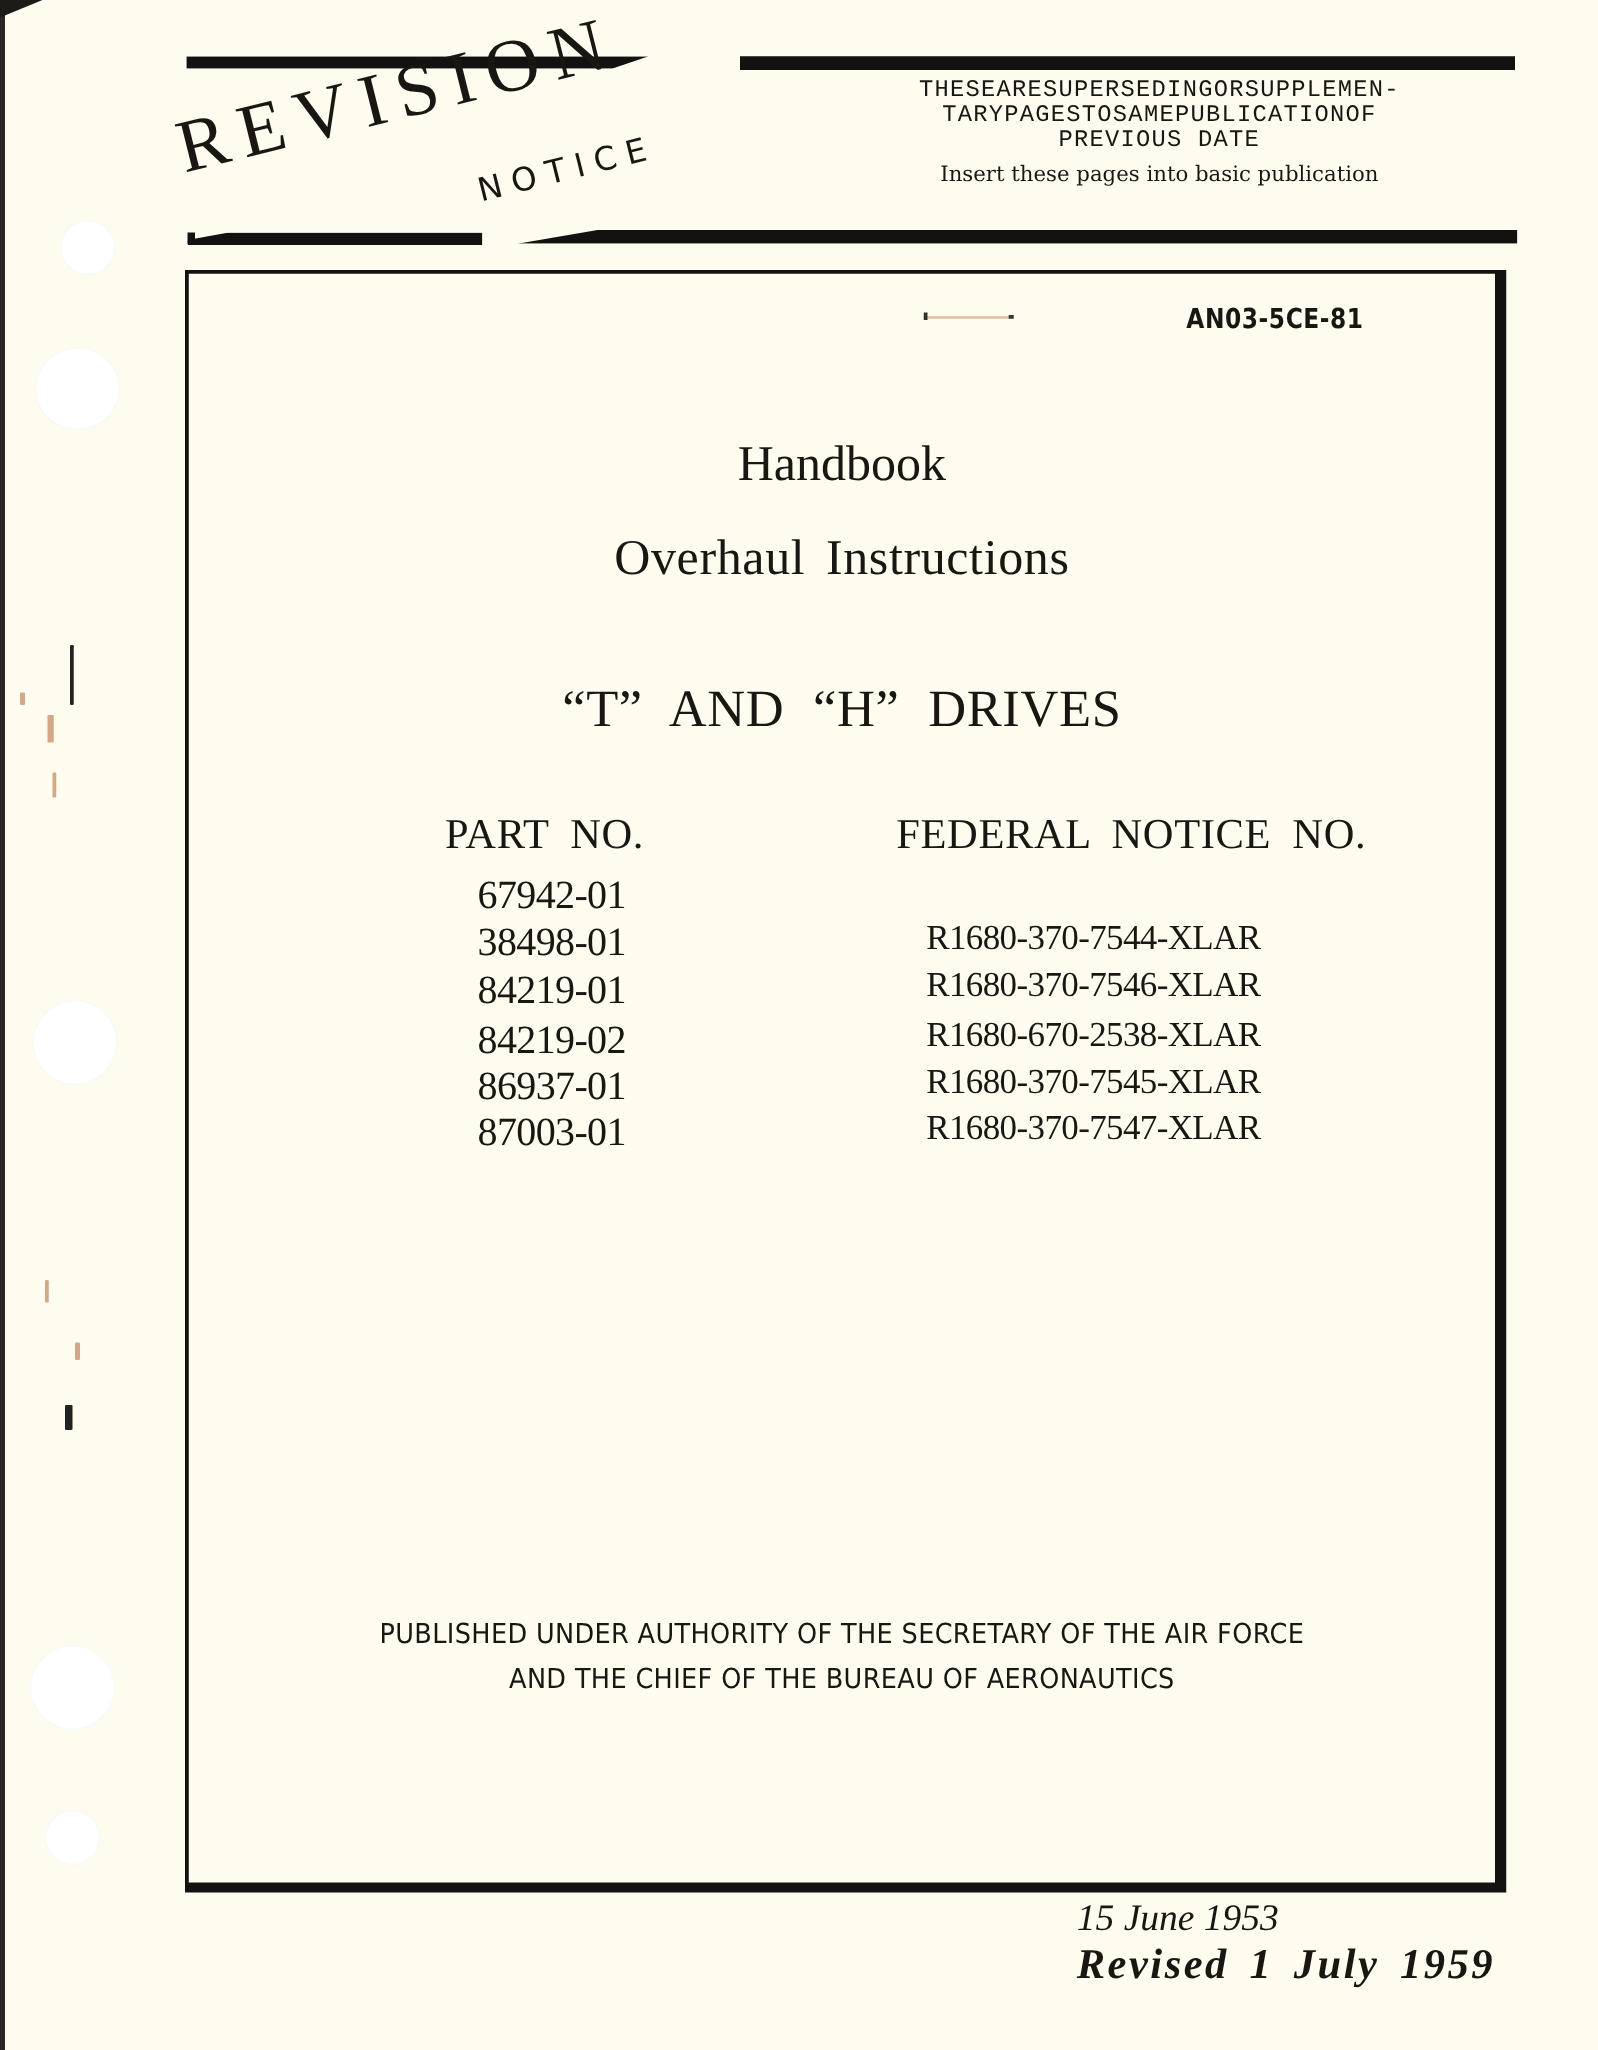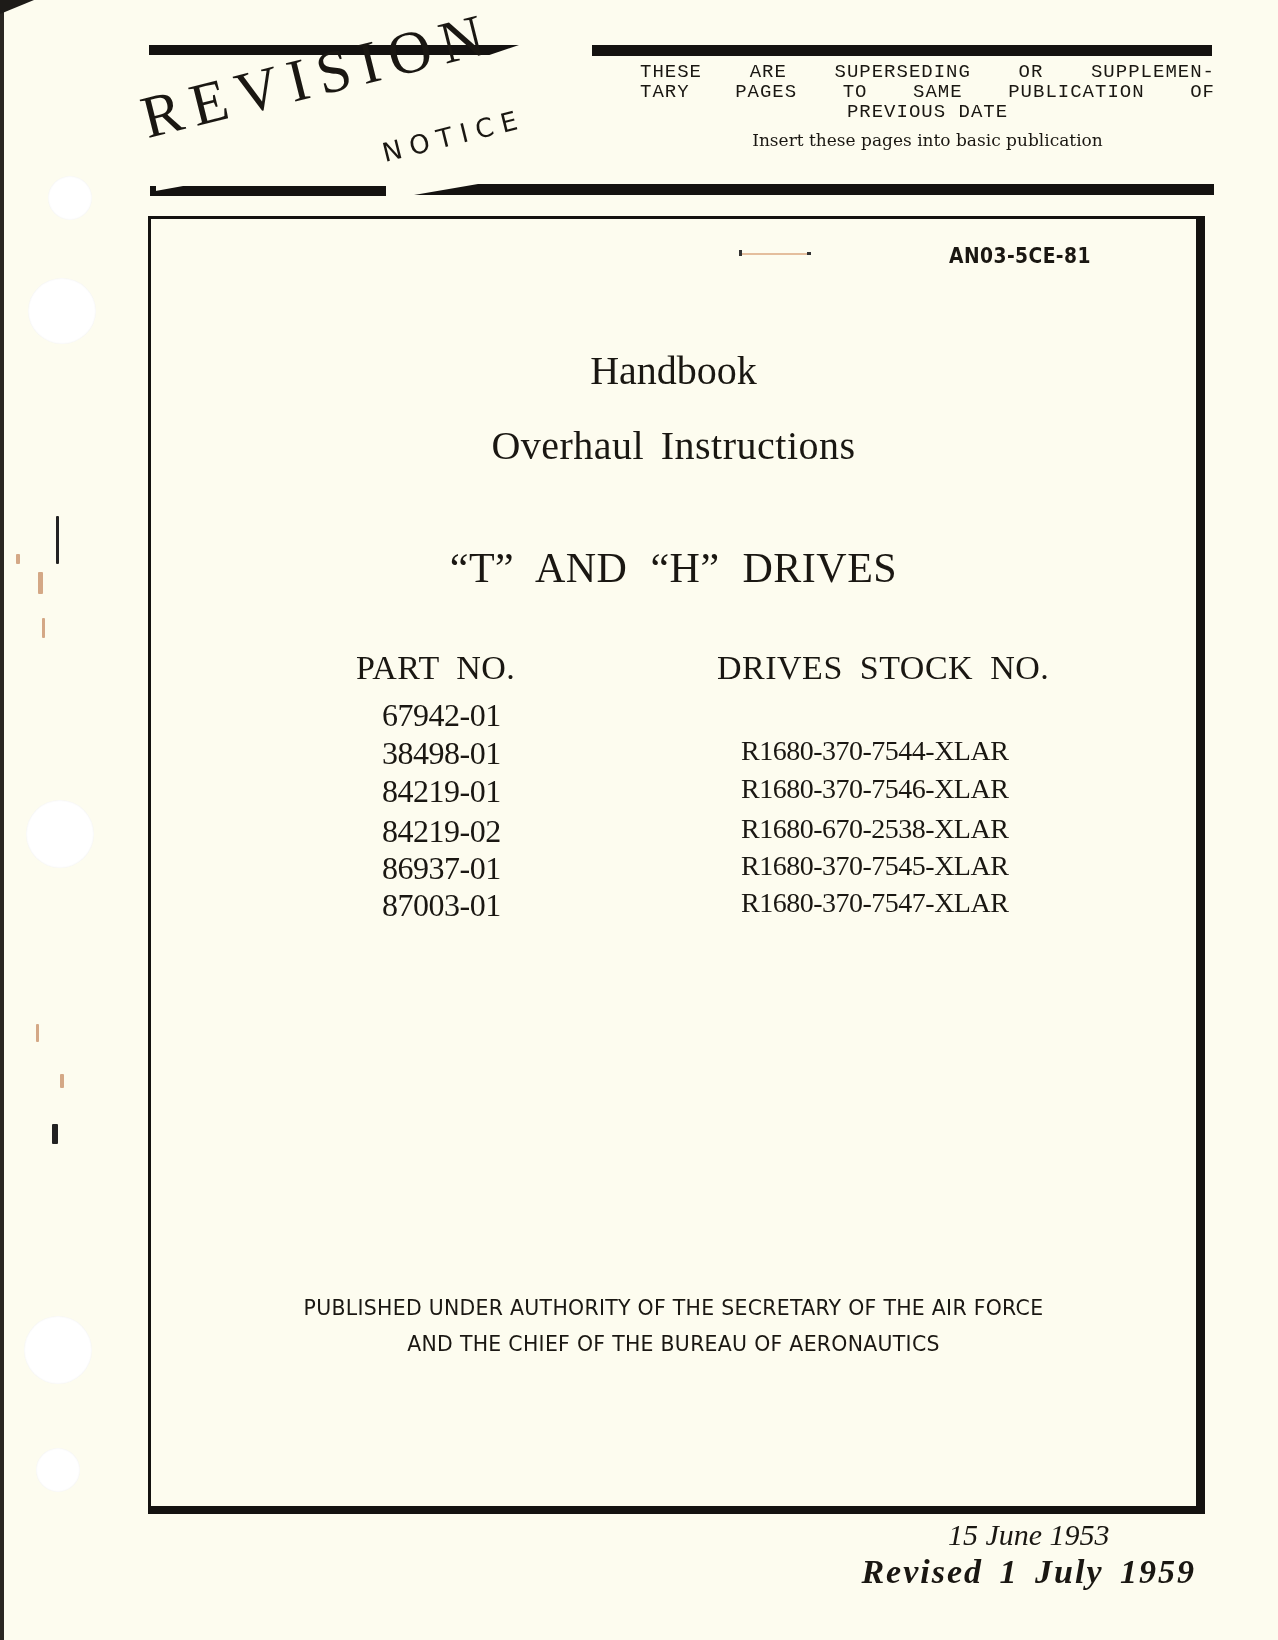--- a/index.html
+++ b/index.html
@@ -40,21 +40,21 @@
     position: absolute; left: 386px; top: 140px;
     font-family: "DejaVu Sans", sans-serif; font-size: 26px; letter-spacing: 8px;
     transform-origin: left bottom; transform: rotate(-14deg);
     white-space: nowrap; line-height: 1;
   }
   .notice-block {
     position: absolute; left: 640px; top: 62px; width: 575px;
     font-family: "Liberation Mono", monospace; text-align: center;
   }
   .notice-caps { font-size: 19px; line-height: 20px; letter-spacing: 1px; font-weight: normal; }
-  .notice-caps .justify { display: flex; justify-content: space-between; }
+  .notice-caps .justify { display: flex; justify-content: center; }
   .notice-small { font-family: "DejaVu Serif", serif; font-size: 17px; line-height: 21px; margin-top: 8px; }
 
   
   .main-box {
     position: absolute; left: 148px; top: 216px; width: 1045px; height: 1287px;
     border-left: 3px solid #141210; border-top: 3px solid #141210;
     border-right: 9px solid #141210; border-bottom: 8px solid #141210;
   }
   .doc-number {
     position: absolute; right: 105px; top: 24px;
@@ -80,21 +80,21 @@
   .manufacturer { top: 818px; font-size: 24px; font-weight: bold; letter-spacing: 1px; }
 
   .authority {
     position: absolute; left: 0; width: 100%; text-align: center;
     font-family: "DejaVu Sans", sans-serif; font-size: 22px; letter-spacing: 0.3px;
     transform: scaleX(0.93); white-space: nowrap;
   }
   .authority.l1 { top: 1076px; }
   .authority.l2 { top: 1112px; }
 
-  .dates { position: absolute; right: 82px; top: 1516px; text-align: center; font-style: italic; }
+  .dates { position: absolute; right: 82px; top: 1516px; text-align: left; font-style: italic; }
   .date-original { font-size: 30px; line-height: 38px; font-weight: bold; font-weight: normal; }
   .date-revised { font-size: 34px; line-height: 36px; font-weight: bold; letter-spacing: 2px; word-spacing: 6px; }
 </style>
 </head>
 <body>
 
 <div class="left-edge"></div>
 <div class="corner-tab"></div>
 <div class="punch-hole" style="left:48px;top:176px;width:44px;height:44px;"></div>
 <div class="punch-hole" style="left:28px;top:278px;width:68px;height:66px;"></div>
@@ -150,21 +150,21 @@
   <div class="smudge-dot2"></div>
 
   <div class="doc-number">AN03-5CE-81</div>
 
   <div class="centered title-handbook">Handbook</div>
   <div class="centered title-overhaul">Overhaul Instructions</div>
   <div class="centered title-drives">“T” AND “H” DRIVES</div>
 
   <div class="parts-table">
     <div class="col-head part">PART NO.</div>
-    <div class="col-head fsn">DRIVES STOCK NO.</div>
+    <div class="col-head fsn">FEDERAL NOTICE NO.</div>
 
     <div class="part-cell" style="top:48px">67942-01</div>
     <div class="fsn-cell" style="top:48px"></div>
 
     <div class="part-cell" style="top:86px">38498-01</div>
     <div class="fsn-cell" style="top:86px">R1680-370-7544-XLAR</div>
 
     <div class="part-cell" style="top:124px">84219-01</div>
     <div class="fsn-cell" style="top:124px">R1680-370-7546-XLAR</div>
 

